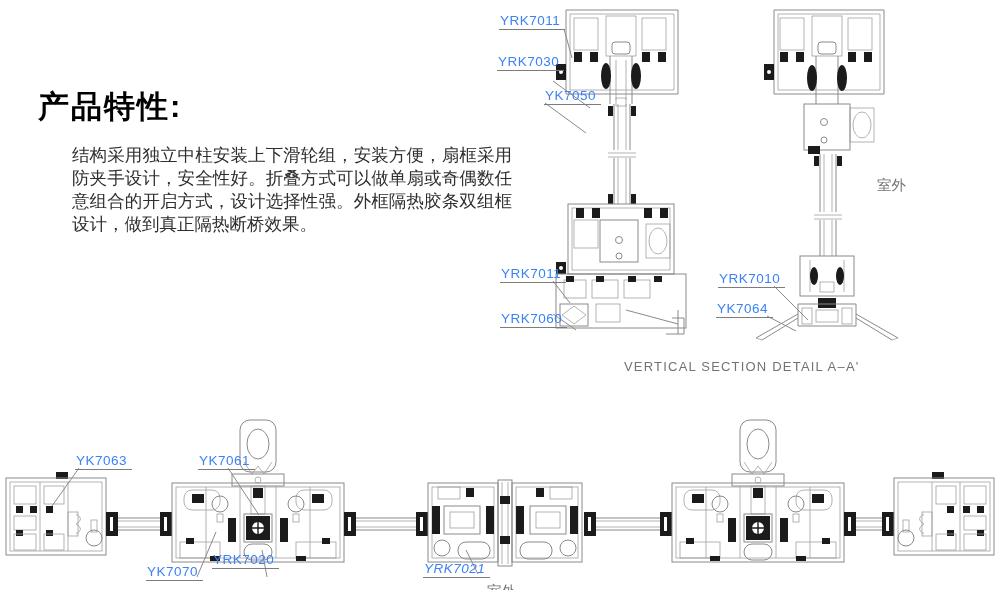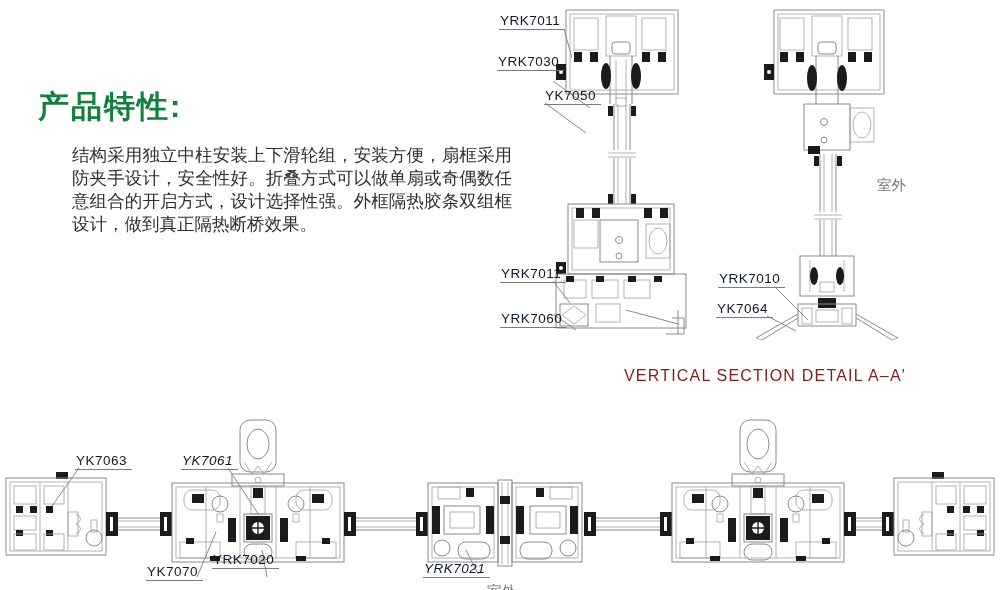--- a/index.html
+++ b/index.html
@@ -1,25 +1,25 @@
 <!DOCTYPE html>
 <html><head>
 <meta charset="utf-8">
 <style>
   html,body{margin:0;padding:0;background:#fff;}
   .page{position:relative;width:1000px;height:590px;background:#fff;overflow:hidden;
         font-family:"Liberation Sans",sans-serif;}
   .title{position:absolute;left:38px;top:86px;font-size:31px;font-weight:bold;
-         color:#15803d;letter-spacing:2px;font-family:"Liberation Sans",sans-serif;}
+         color:#000000;letter-spacing:2px;font-family:"Liberation Sans",sans-serif;}
   .intro{position:absolute;left:72px;top:144px;width:440px;font-size:17.5px;line-height:23px;
          color:#2e2e2e;text-align:justify;font-family:"Liberation Serif","DejaVu Serif",serif;}
-  .callout{position:absolute;font-size:13.5px;color:#0f172a;border-bottom:1px solid #7c7c7c;
+  .callout{position:absolute;font-size:13.5px;color:#3b82f6;border-bottom:1px solid #7c7c7c;
            padding:0 5px 1px 1px;white-space:nowrap;letter-spacing:0.5px;}
   .plain-label{position:absolute;font-size:14.5px;color:#737373;white-space:nowrap;}
-  .caption{position:absolute;left:624px;top:367px;font-size:16px;color:#7f1d1d;
+  .caption{position:absolute;left:624px;top:359px;font-size:13px;color:#737373;
            letter-spacing:1.2px;white-space:nowrap;}
   svg{position:absolute;}
   .ln{fill:none;stroke:#8a8a8a;stroke-width:1;}
   .ln2{fill:none;stroke:#9a9a9a;stroke-width:0.75;}
   .blk{fill:#1b1b1b;stroke:none;}
   .wht{fill:#ffffff;stroke:none;}
   .leader{stroke:#8a8a8a;stroke-width:1;fill:none;}
 </style>
 </head>
 <body>
@@ -272,19 +272,19 @@
   <div class="callout" style="left:497px;top:54px;">YRK7030</div>
   <div class="callout" style="left:524px;top:88px;margin-left:20px;">YK7050</div>
   <div class="callout" style="left:500px;top:266px;">YRK7011</div>
   <div class="callout" style="left:500px;top:299px;margin-top:12px;">YRK7060</div>
   <div class="callout" style="left:718px;top:271px;">YRK7010</div>
   <div class="callout" style="left:716px;top:301px;">YK7064</div>
   <div class="plain-label" style="left:877px;top:176px;">室外</div>
   <div class="caption">VERTICAL SECTION DETAIL A–A'</div>
 
   <div class="callout" style="left:75px;top:453px;">YK7063</div>
-  <div class="callout" style="left:181px;top:453px;font-style:italic;">YK7061</div>
+  <div class="callout" style="left:198px;top:453px;">YK7061</div>
   <div class="callout" style="left:146px;top:564px;">YK7070</div>
   <div class="callout" style="left:212px;top:552px;">YRK7020</div>
   <div class="callout" style="left:423px;top:561px;font-style:italic;">YRK7021</div>
   <div class="plain-label" style="left:487px;top:582px;">室外</div>
 
 </div>
 
 </body></html>

